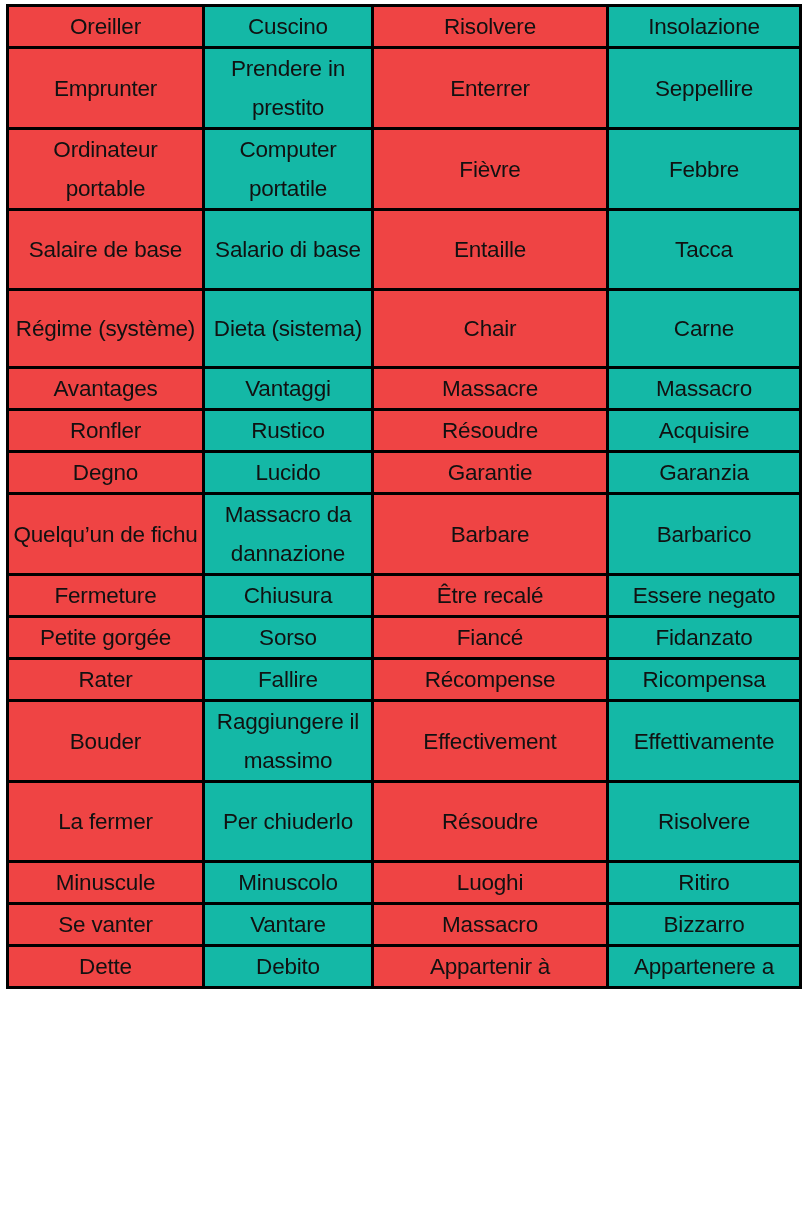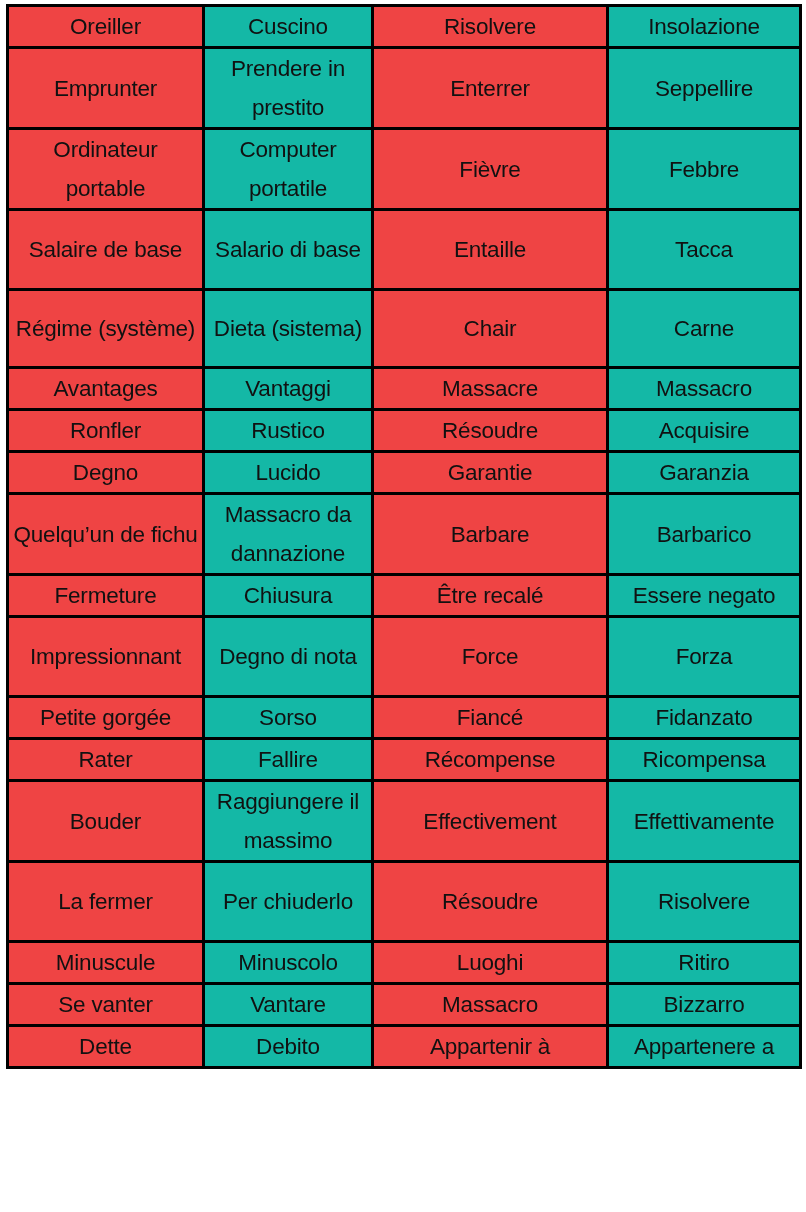--- a/index.html
+++ b/index.html
@@ -105,26 +105,20 @@
         <td class="it">Massacro da dannazione</td>
         <td class="fr">Barbare</td>
         <td class="it">Barbarico</td>
       </tr>
       <tr style="height: 40px;">
         <td class="fr">Fermeture</td>
         <td class="it">Chiusura</td>
         <td class="fr">Être recalé</td>
         <td class="it">Essere negato</td>
       </tr>
-      <tr style="height: 80px;">
-        <td class="fr">Impressionnant</td>
-        <td class="it">Degno di nota</td>
-        <td class="fr">Force</td>
-        <td class="it">Forza</td>
-      </tr>
       <tr style="height: 40px;">
         <td class="fr">Petite gorgée</td>
         <td class="it">Sorso</td>
         <td class="fr">Fiancé</td>
         <td class="it">Fidanzato</td>
       </tr>
       <tr style="height: 40px;">
         <td class="fr">Rater</td>
         <td class="it">Fallire</td>
         <td class="fr">Récompense</td>

